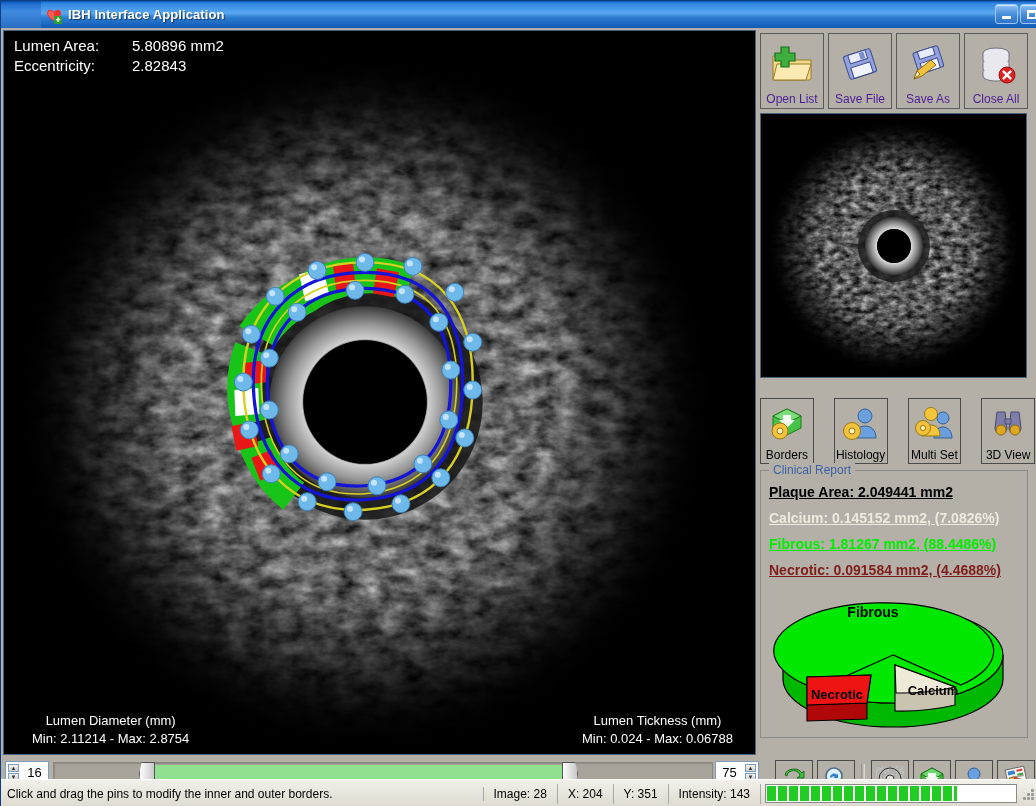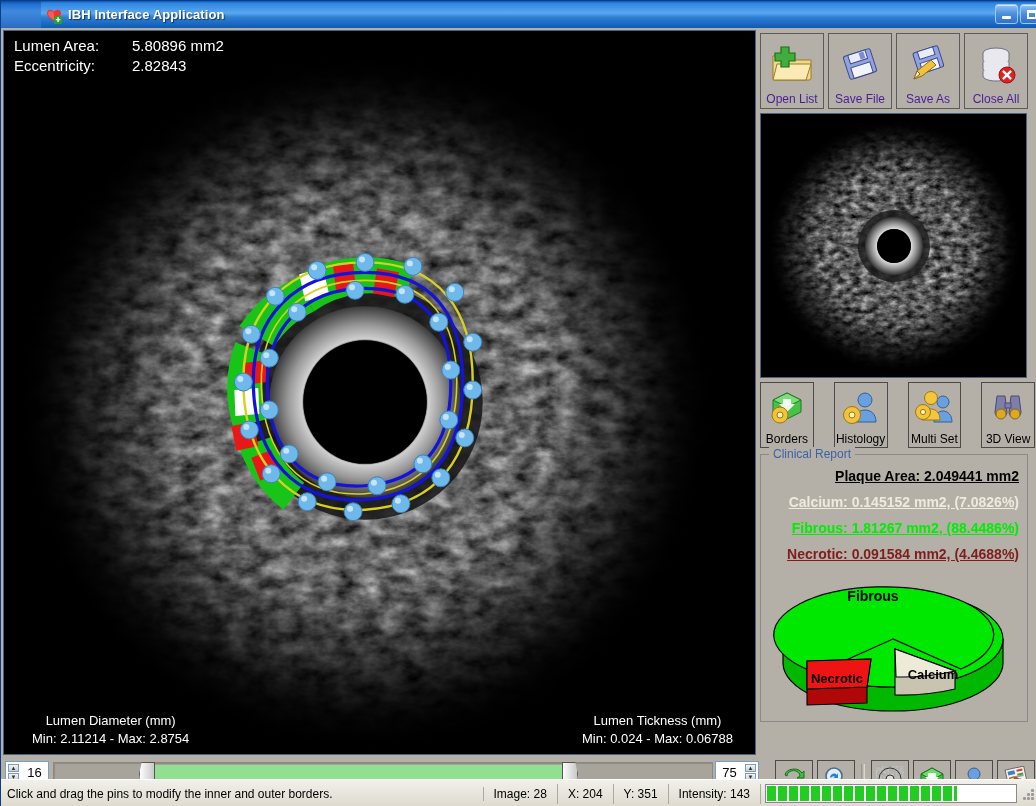--- a/index.html
+++ b/index.html
@@ -79,33 +79,33 @@
     border:1px solid #5b5b5b;
     display:flex; flex-direction:column; align-items:center; justify-content:flex-end;
     padding-bottom:2px; cursor:pointer;
   }
   .toolbtn .ico { flex:1; display:flex; align-items:center; justify-content:center; }
   .toolbtn .cap { font-size:12px; color:#4c1d95; line-height:13px; }
   .preview {
     margin:4px 0 0 2px; width:267px; height:265px;
     background:#000; border:1px solid #46627f; overflow:hidden; position:relative;
   }
-  .btnrow2 { display:flex; gap:20px; padding:4px 0 0 2px; }
+  .btnrow2 { display:flex; gap:20px; padding:4px 0 0 2px;margin-top:16px; }
   .toolbtn2 {
     width:64px; height:66px;
     background:#b4b0a8; border:1px solid #4a4a4a;
     display:flex; flex-direction:column; align-items:center; justify-content:flex-end;
     padding-bottom:1px; cursor:pointer;
   }
   .toolbtn2 .ico { flex:1; display:flex; align-items:center; justify-content:center;}
   .toolbtn2 .cap { font-size:12px; color:#000; line-height:13px;}
   
   .group {
     margin:6px 0 0 2px; width:268px; height:268px;
-    border:1px solid #8a8a8a; position:relative; padding:8px 8px 4px 8px;text-align:right;
+    border:1px solid #8a8a8a; position:relative; padding:8px 8px 4px 8px;
   }
   .group-title {
     position:absolute; top:-8px; left:8px; background:#b4b0a8;
     padding:0 4px; color:#3c63a8; font-size:12px;
   }
   .rep { font-weight:bold; font-size:14px; line-height:26px; white-space:nowrap;text-decoration:underline;}
   .pie-wrap { position:absolute; left:4px; bottom:4px; width:257px; height:140px;}
   
   .sliderarea {
     position:absolute; left:0; top:729px; width:1036px; height:49px;

